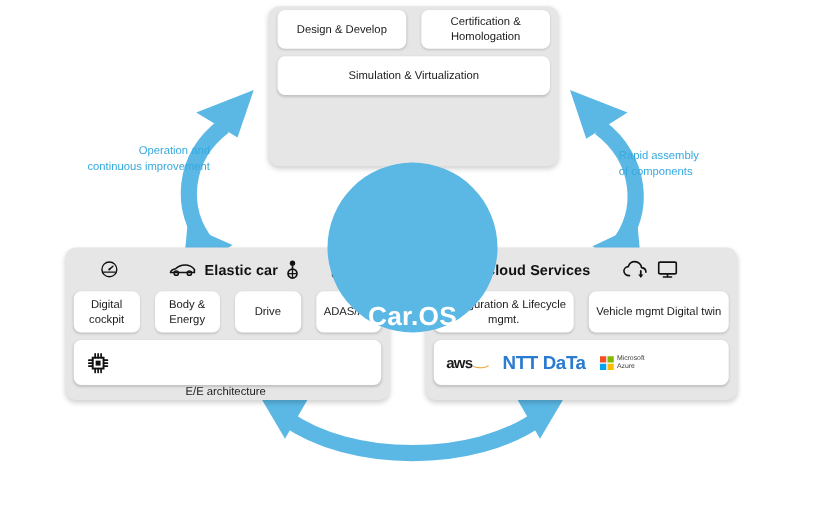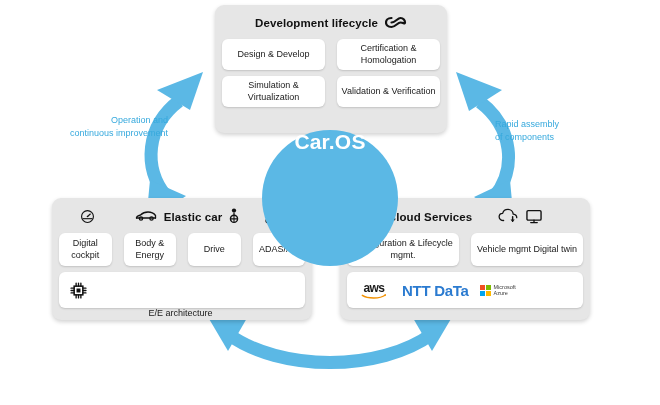--- a/index.html
+++ b/index.html
@@ -16,21 +16,21 @@
   #arrows{position:absolute;left:0;top:0;width:660px;height:405px;z-index:1;}
 
   
   .center-circle{
     position:absolute;
     left:262px;top:130px;
     width:136px;height:136px;
     border-radius:50%;
     background:#5BB8E5;
     z-index:3;
-    display:flex;align-items:flex-start;justify-content:center;
+    display:flex;align-items:flex-end;justify-content:center;
   }
   .center-circle .label{
     color:#ffffff;
     font-size:21px;
     font-weight:bold;
     letter-spacing:.2px;
   }
 
   
   .panel{
@@ -93,21 +93,21 @@
   .wide-card .wc-icon{display:flex;align-items:center;}
 
   #ee-card .wc-icon{margin-right:20px;}
   #ee-card .wc-label{flex:1;text-align:center;padding-right:42px;margin-top:48px;}
 
   #cloud-infra-card{justify-content:space-between;}
   #cloud-infra-card .wc-label{width:74px;}
   .logo-row{display:flex;align-items:center;gap:11px;padding-right:4px;}
 
   
-  .logo-aws{display:flex;flex-direction:column;align-items:center;justify-content:center;width:34px;}
+  .logo-aws{display:flex;flex-direction:row;align-items:flex-end;justify-content:center;width:34px;}
   .logo-aws .aws-txt{font-size:12px;font-weight:bold;color:#1b1b1b;letter-spacing:-.6px;line-height:1;}
   .logo-aws .aws-swoosh{width:26px;height:5px;margin-top:0px;}
   .logo-ntt{font-size:15px;font-weight:bold;color:#2B7BD0;letter-spacing:-.3px;}
   .logo-azure{display:flex;align-items:center;gap:3px;}
   .ms-grid{width:11px;height:11px;display:grid;grid-template-columns:1fr 1fr;grid-template-rows:1fr 1fr;gap:1px;}
   .ms-grid i{display:block;}
   .ms-grid i:nth-child(1){background:#F25022;}
   .ms-grid i:nth-child(2){background:#7FBA00;}
   .ms-grid i:nth-child(3){background:#00A4EF;}
   .ms-grid i:nth-child(4){background:#FFB900;}
@@ -161,40 +161,30 @@
       <path d="M 455 312 L 432 351 L 413 318 Z" fill="#5BB8E5"></path>
     </g>
   </svg>
 
   <div class="caption" id="cap-left">Operation and
 continuous improvement</div>
   <div class="caption" id="cap-right">Rapid assembly
 of components</div>
 
   <div class="panel" id="panel-lifecycle">
-    <div class="panel-header">
-      <span>Development lifecycle</span>
-      <span>
-        <svg width="22" height="13" viewBox="0 0 44 26">
-          <path d="M13 4 C5 4 2 9 2 13 C2 17 5 22 13 22 C21 22 25 13 31 13 C37 13 40 17 40 13 C40 9 37 4 31 4 C25 4 21 13 13 13" fill="none" stroke="#111" stroke-width="4.4" stroke-linecap="round" stroke-linejoin="round"></path>
-        </svg>
-      </span>
-    </div>
     <div class="panel-body">
       <div class="card-row">
         <div class="card">Design &amp;
 Develop</div>
         <div class="card">Certification &amp;
 Homologation</div>
       </div>
       <div class="card-row">
         <div class="card">Simulation &amp;
 Virtualization</div>
-        <div class="card">Validation &amp;
-Verification</div>
       </div>
     </div>
   </div>
 
   <div class="panel" id="panel-physical">
     <div class="panel-header">
       <span>
         <svg width="15" height="15" viewBox="0 0 24 24">
           <circle cx="12" cy="12" r="9.5" fill="none" stroke="#111" stroke-width="1.8"></circle>
           <path d="M12 12 L16.5 8" stroke="#111" stroke-width="1.8" stroke-linecap="round"></path>

